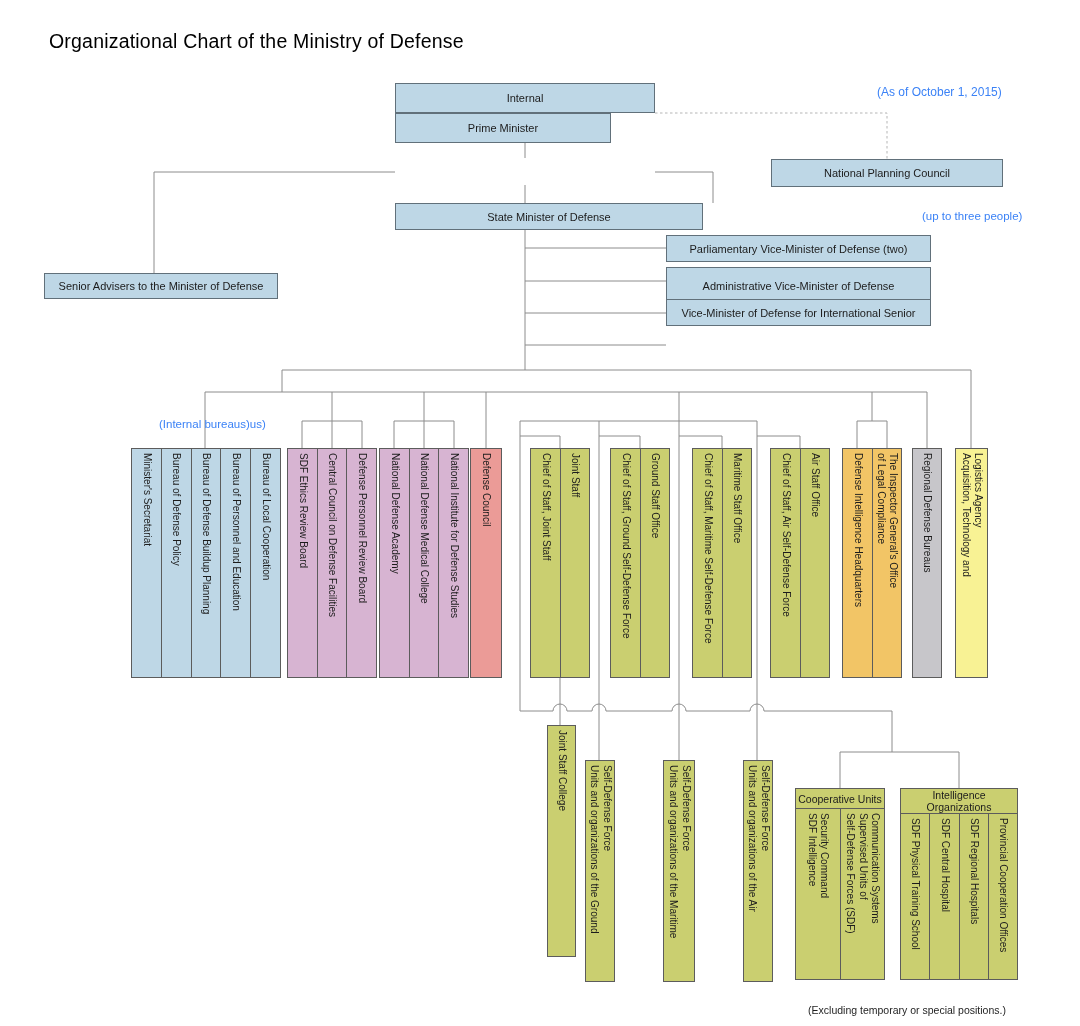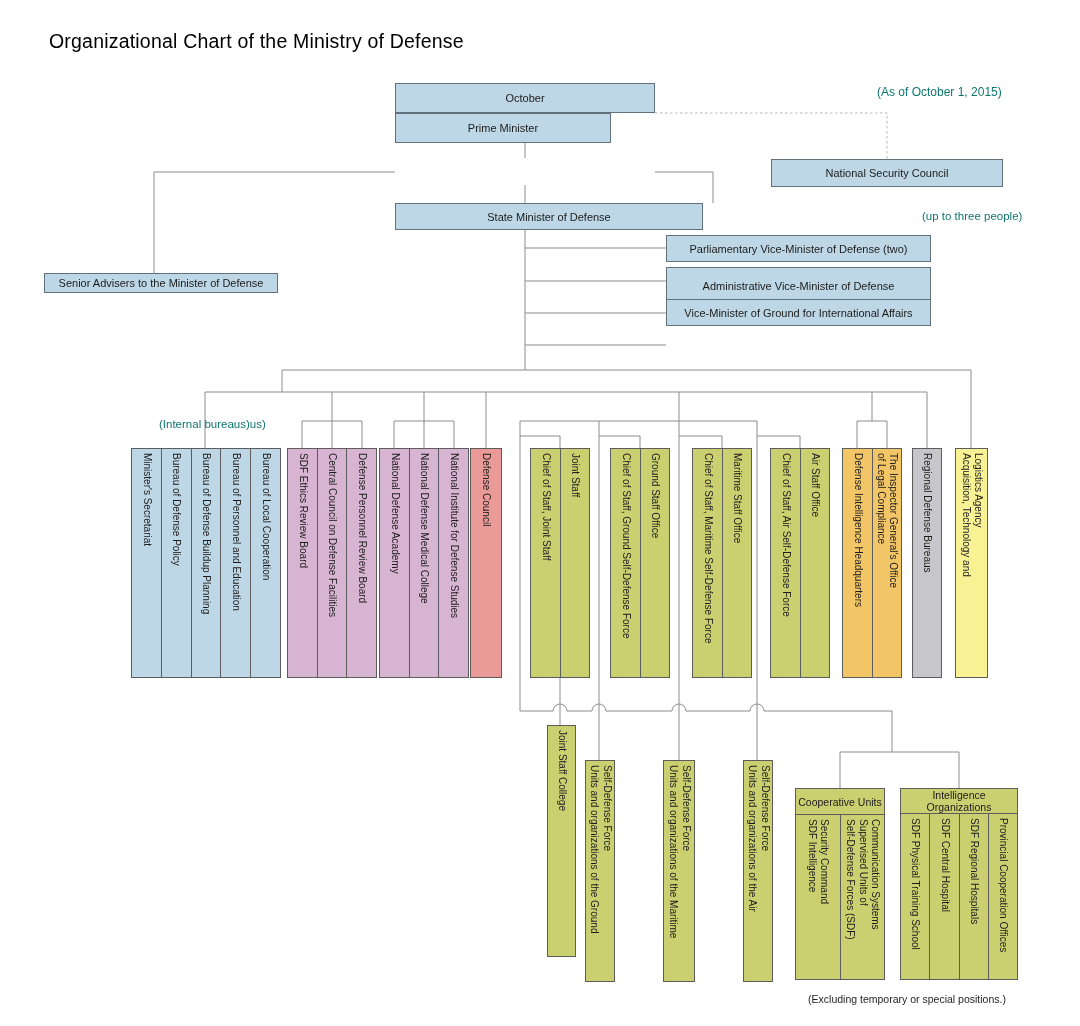--- a/index.html
+++ b/index.html
@@ -2,22 +2,22 @@
 <html><head>
 <meta charset="utf-8">
 <style>
   html,body{margin:0;padding:0;background:#ffffff;}
   body{font-family:"Liberation Sans",sans-serif;}
   #stage{position:relative;width:1080px;height:1026px;background:#fff;overflow:hidden;}
   #wires{position:absolute;left:0;top:0;}
   #wires path{fill:none;stroke:var(--line);stroke-width:1;}
   #wires path.dash{stroke:var(--dashline);stroke-dasharray:2.5 2.5;}
   .title{position:absolute;left:49px;top:30px;font-size:19.5px;letter-spacing:.2px;color:#000000;}
-  .note{position:absolute;font-size:11.5px;color:#0f766e;white-space:nowrap;}
-  .foot{position:absolute;font-size:10.5px;color:#1e1e1e;text-align:center;}
+  .note{position:absolute;font-size:11.5px;color:#3b82f6;white-space:nowrap;}
+  .foot{position:absolute;font-size:10.5px;color:#1e1e1e;text-align:center;margin-top:11px;}
   .hb{position:absolute;box-sizing:border-box;border:1px solid #61707a;background:var(--blue);
       display:flex;align-items:center;justify-content:center;text-align:center;
       font-size:11px;color:#1c1c1c;white-space:nowrap;}
   .vg{position:absolute;box-sizing:border-box;border:1px solid #5c5c5c;display:flex;}
   .vc{flex:1;display:flex;flex-direction:row;justify-content:center;align-items:flex-start;
       padding-top:4px;box-sizing:border-box;overflow:hidden;}
   .vc+.vc{border-left:1px solid #5c5c5c;}
   .vc.rev{flex-direction:row-reverse;}
   .vt{writing-mode:vertical-lr;text-orientation:mixed;font-size:10px;line-height:12.5px;
       color:#1c1c1c;white-space:nowrap;}
@@ -85,41 +85,41 @@
       <path d="M840 752 V788"></path>
       <path d="M959 752 V788"></path>
       <path d="M655 113 H887 V159" class="dash"></path>
     </svg>
   <div class="title">Organizational Chart of the Ministry of Defense</div>
   <span class="note" style="left:877px;top:85px;font-size:12px;">(As of October 1, 2015)</span>
   <span class="note" style="left:922px;top:210px;">(up to three people)</span>
   <span class="note" style="left:159px;top:418px;">(Internal bureaus)us)</span>
   <div class="foot" style="left:800px;top:993px;width:214px;">(Excluding temporary or special positions.)</div>
 <div class="hb" style="left: 395px; top: 83px; width: 260px; height: 30px;">
-      <span>October</span>
+      <span>Internal</span>
     </div>
     <div class="hb" style="left: 395px; top: 113px; width: 216px; height: 30px;">
       <span>Prime Minister</span>
     </div>
     <div class="hb" style="left: 771px; top: 159px; width: 232px; height: 28px;">
-      <span>National Security Council</span>
+      <span>National Planning Council</span>
     </div>
     <div class="hb" style="left: 395px; top: 203px; width: 308px; height: 27px;">
       <span>State Minister of Defense</span>
     </div>
     <div class="hb" style="left: 666px; top: 235px; width: 265px; height: 27px;">
       <span>Parliamentary Vice-Minister of Defense (two)</span>
     </div>
     <div class="hb" style="left: 666px; top: 267px; width: 265px; height: 37px;">
       <span>Administrative Vice-Minister of Defense</span>
     </div>
     <div class="hb" style="left: 666px; top: 299px; width: 265px; height: 27px;">
-      <span>Vice-Minister of Ground for International Affairs</span>
-    </div>
-    <div class="hb" style="left: 44px; top: 273px; width: 234px; height: 20px;">
+      <span>Vice-Minister of Defense for International Senior</span>
+    </div>
+    <div class="hb" style="left: 44px; top: 273px; width: 234px; height: 26px;">
       <span>Senior Advisers to the Minister of Defense</span>
     </div>
     <div class="vg blue" style="left: 131px; top: 448px; width: 150px; height: 230px;">
       <div class="vc">
         <span class="vt">Minister's Secretariat</span>
       </div>
       <div class="vc">
         <span class="vt">Bureau of Defense Policy</span>
       </div>
       <div class="vc">
@@ -228,21 +228,21 @@
         <span class="vt">Self-Defense Force</span>
       </div>
     </div>
     <div class="vg green" style="left: 743px; top: 760px; width: 30px; height: 222px;">
       <div class="vc">
         <span class="vt">Units and organizations of the Air</span>
         <span class="vt">Self-Defense Force</span>
       </div>
     </div>
     <div class="cg green" style="left: 795px; top: 788px; width: 90px; height: 192px;">
-      <div class="ch" style="height: 26px; text-align: center;">
+      <div class="ch" style="height: 20px; text-align: center;">
         <span>Cooperative Units</span>
       </div>
       <div class="cbody">
         <div class="vc">
           <span class="vt">SDF Intelligence</span>
           <span class="vt">Security Command</span>
         </div>
         <div class="vc">
           <span class="vt">Self-Defense Forces (SDF)</span>
           <span class="vt">Supervised Units of</span>

